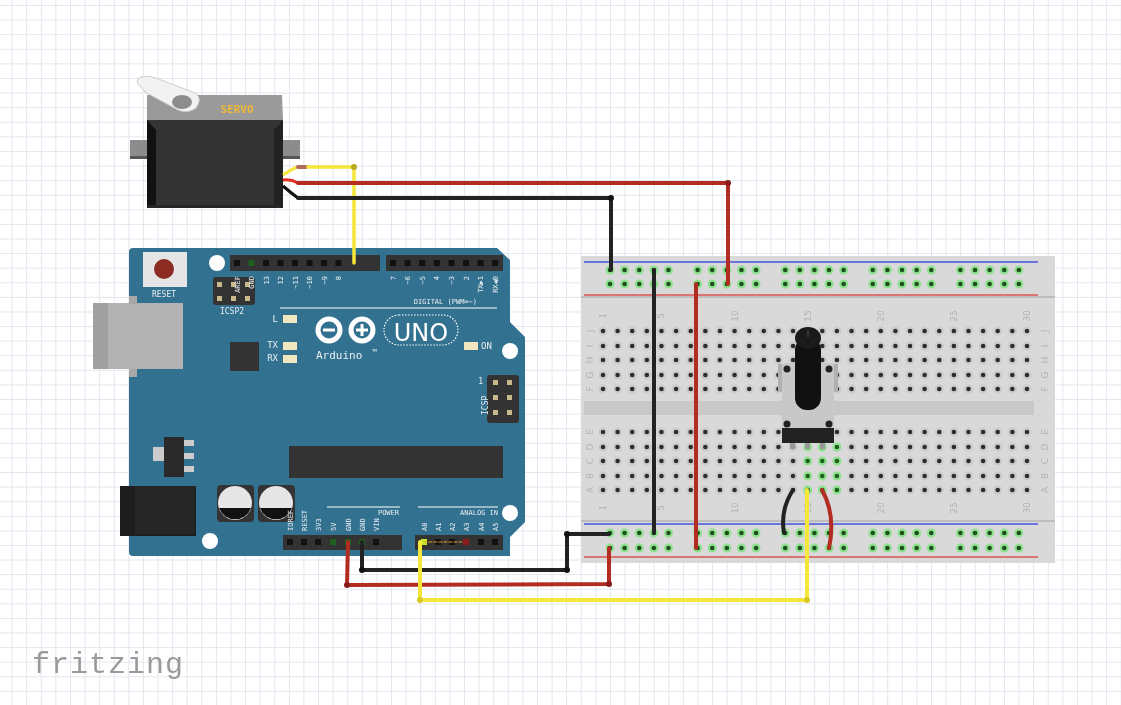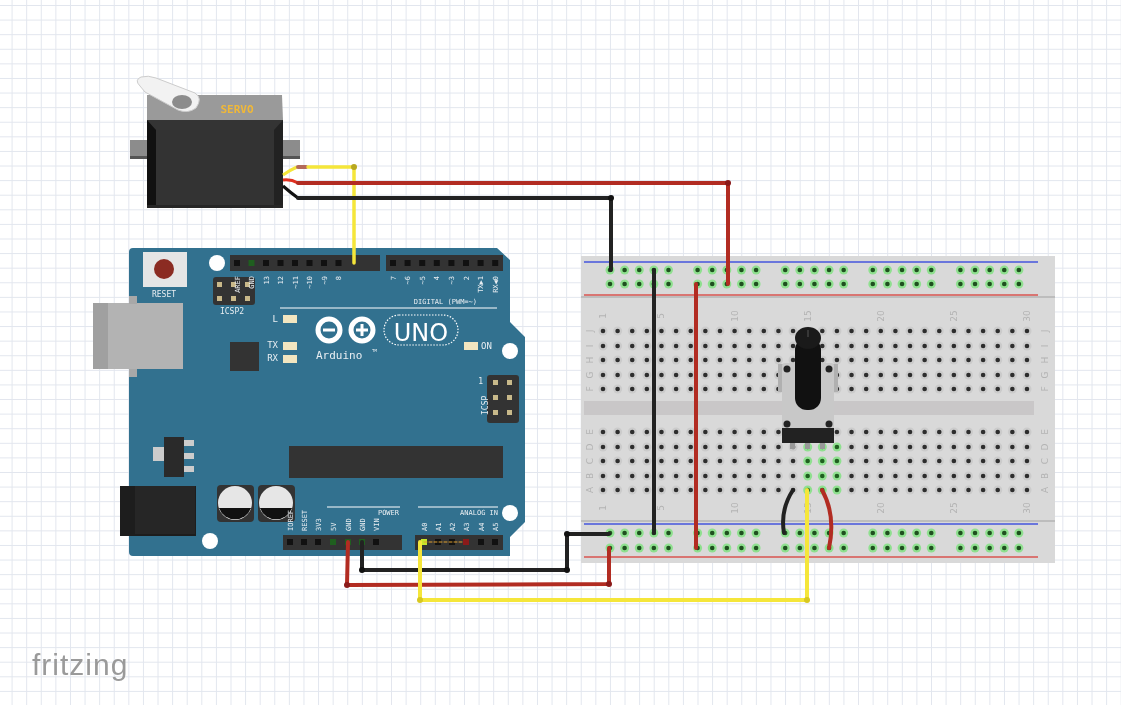--- a/index.html
+++ b/index.html
@@ -7,21 +7,21 @@
   #canvas{position:absolute;left:0;top:0;width:1121px;height:705px;
     background-color:#ffffff;
     background-image:
       linear-gradient(#e2e6ee 1px, transparent 1px),
       linear-gradient(90deg, #e2e6ee 1px, transparent 1px);
     background-size:14.6px 14.6px;
     background-position:-3px 5px;}
   svg{position:absolute;left:0;top:0;}
   .lbl{font-family:"DejaVu Sans Mono",monospace;fill:#e9eef2;}
   .bblbl{font-family:"DejaVu Sans",sans-serif;fill:#b3b3b3;font-size:9px;}
-  #brand{position:absolute;left:32px;top:648px;font-family:Liberation Sans, sans-serif;font-size:30px;color:#9a9a9a;letter-spacing:1px;}
+  #brand{position:absolute;left:32px;top:648px;font-family:Liberation Mono, monospace;font-size:30px;color:#9a9a9a;letter-spacing:1px;}
 </style>
 </head>
 <body>
 
 <div id="canvas"></div>
 
 <svg width="1121" height="705" viewBox="0 0 1121 705">
 
   <g id="breadboard">
     <rect x="581" y="256" width="474" height="307" fill="#d9d9d9"></rect>

